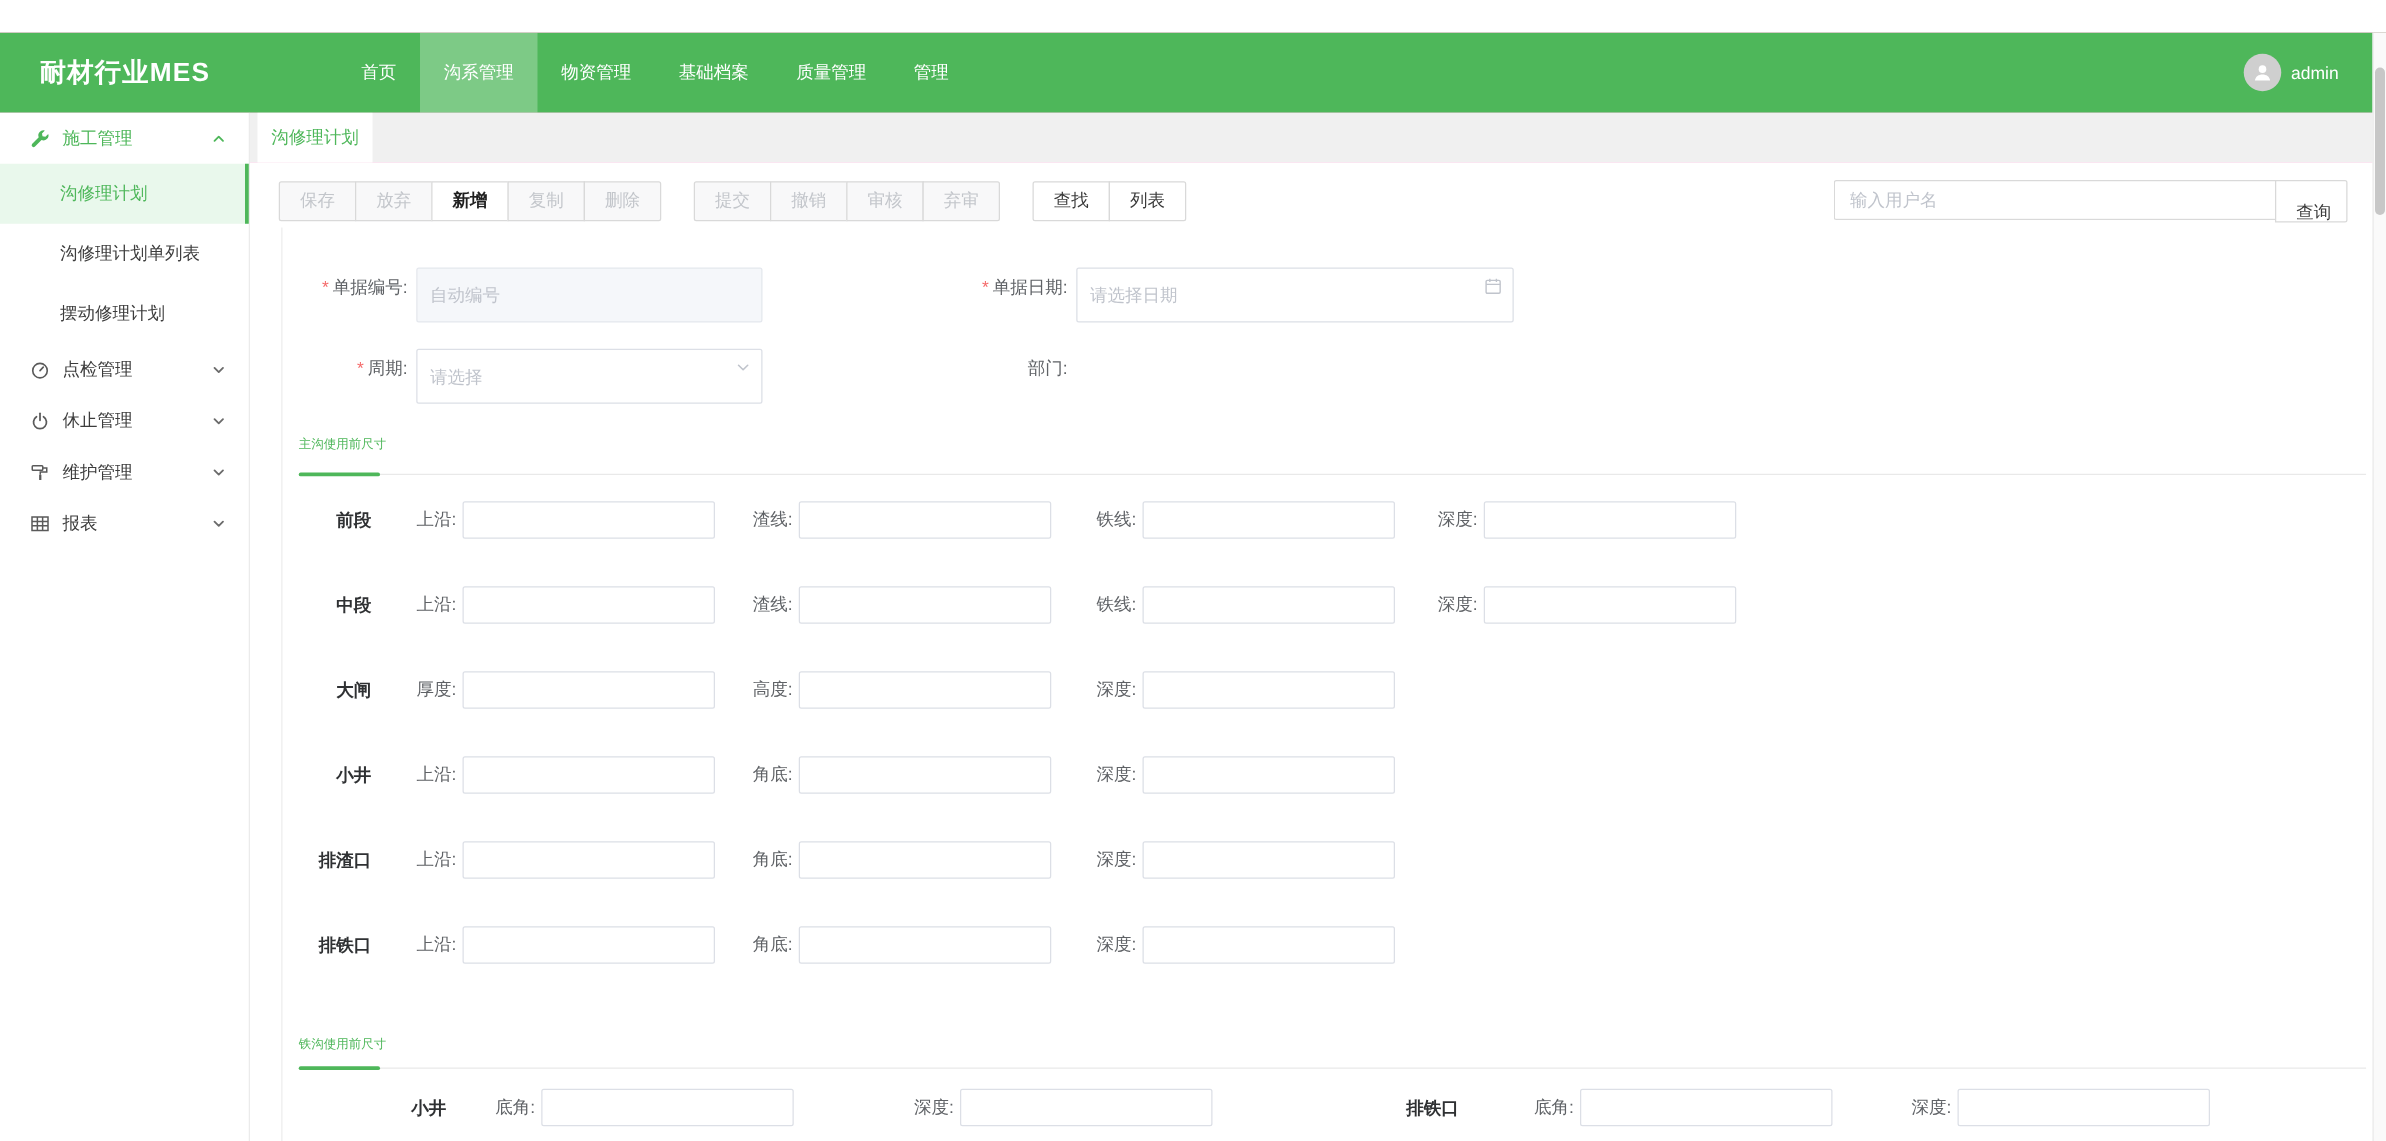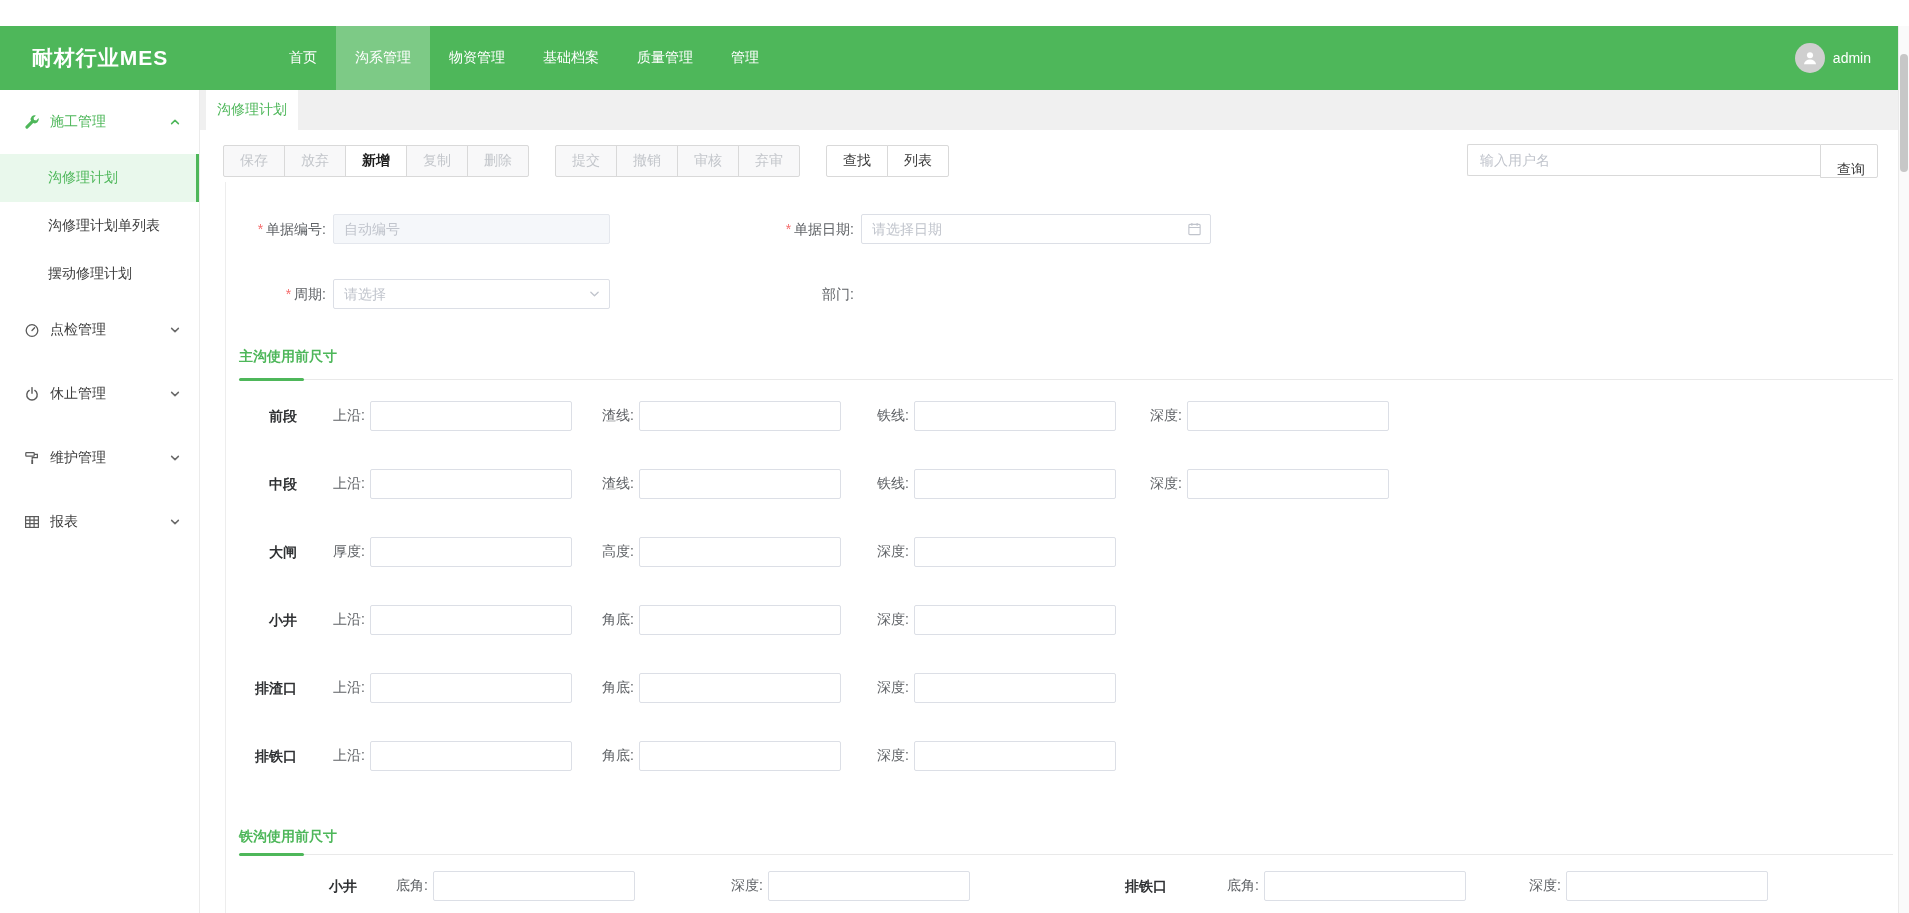--- a/index.html
+++ b/index.html
@@ -22,21 +22,21 @@
   .nav-item.active { background:rgba(255,255,255,0.27); }
   .user { position:absolute; right:38px; top:0; height:100%; display:flex; align-items:center; gap:8px; cursor:pointer; }
   .avatar { width:30px; height:30px; border-radius:50%; background:#cfcfcf; display:flex; align-items:center; justify-content:center; overflow:hidden; }
   .user-name { font-size:14px; }
 
   
   .sidebar {
     position:absolute; left:0; top:64px; bottom:0; width:200px; background:#fff;
     border-right:1px solid #ebebeb; z-index:4;
   }
-  .menu-item { height:64px; display:flex; align-items:center; padding:0 16px 0 24px; font-size:14px; color:#3c3c3c; cursor:pointer;justify-content:center; }
+  .menu-item { height:41px; display:flex; align-items:center; padding:0 16px 0 24px; font-size:14px; color:#3c3c3c; cursor:pointer;justify-content:center; }
   .menu-item .icon-wrap { display:inline-flex; margin-right:10px; color:#5a5a5a; }
   .menu-item .chev { margin-left:auto; margin-right:2px; color:#6b6b6b; display:inline-flex; }
   .menu-item.group-active { color:var(--primary,#4eb75a); }
   .menu-item.group-active .icon-wrap, .menu-item.group-active .chev { color:var(--primary,#4eb75a); }
   .menu-sub-item { height:48px; display:flex; align-items:center; padding-left:48px; font-size:14px; color:#3c3c3c; cursor:pointer; }
   .menu-sub-item.active { background:var(--primary-bg,#e9f8ec); color:var(--primary,#4eb75a); border-right:3px solid var(--primary,#4eb75a); }
 
   
   .main { position:absolute; left:200px; top:64px; right:0; bottom:0; }
   .tabbar { height:40px; background:#f0f0f0; display:flex; }
@@ -59,27 +59,27 @@
   .search-input { width:353px; height:32px; border:1px solid #d9d9d9; border-right:none; border-radius:2px 0 0 2px;
                   padding:0 12px; font-size:14px; color:#333; font-family:inherit; outline:none; }
   .search-input::placeholder { color:var(--placeholder,#c0c4cc); }
   .search-btn { width:58px; padding:16px; border-radius:0 2px 2px 0; }
 
   
   .form { position:absolute; left:25px; top:52px; right:16px; bottom:0; border-left:1px solid #ededed; overflow:hidden; }
   .f-label { position:absolute; height:30px; line-height:30px; font-size:14px; color:#5f6266; text-align:right; white-space:nowrap; }
   .f-label .req { color:var(--required,#f56c6c); margin-right:3px; }
   .f-input-wrap { position:absolute; height:30px; }
-  .f-input { width:100%; height:30px; border:1px solid #dcdfe6; border-radius:2px; padding:0 10px;
+  .f-input { width:100%; height:44px; border:1px solid #dcdfe6; border-radius:2px; padding:0 10px;
              font-size:14px; color:#333; font-family:inherit; background:#fff; outline:none; }
   .f-input::placeholder { color:var(--placeholder,#c0c4cc); }
   .f-input.disabled { background:#f5f7fa; border-color:#e4e7ed; }
   .suffix-icon { position:absolute; right:9px; top:50%; transform:translateY(-50%); color:#c0c4cc; display:flex; pointer-events:none; }
 
-  .sec-title { position:absolute; left:13px; height:20px; line-height:20px; font-size:14px; color:var(--primary,#4eb75a); white-space:nowrap;font-weight:bold; }
+  .sec-title { position:absolute; left:13px; height:20px; line-height:20px; font-size:10px; color:var(--primary,#4eb75a); white-space:nowrap; }
   .sec-divider { position:absolute; left:13px; right:0; height:1px; background:#e9e9e9; }
   .sec-divider-green { position:absolute; left:13px; width:65px; height:3px; background:var(--primary,#4eb75a); border-radius:2px; }
 
   .dim-group-label { position:absolute; height:30px; line-height:30px; font-size:14px; font-weight:bold; color:#2f3133; text-align:right; white-space:nowrap; }
   .dim-pair { position:absolute; display:flex; align-items:center; height:30px; }
   .dp-label { width:34px; text-align:right; font-size:14px; color:#5f6266; margin-right:5px; white-space:nowrap; }
   .dim-input { width:202px; height:30px; border:1px solid #dcdfe6; border-radius:2px; padding:0 10px;
                font-size:14px; font-family:inherit; background:#fff; outline:none; }
   .partial-input { position:absolute; width:202px; height:30px; }
 

